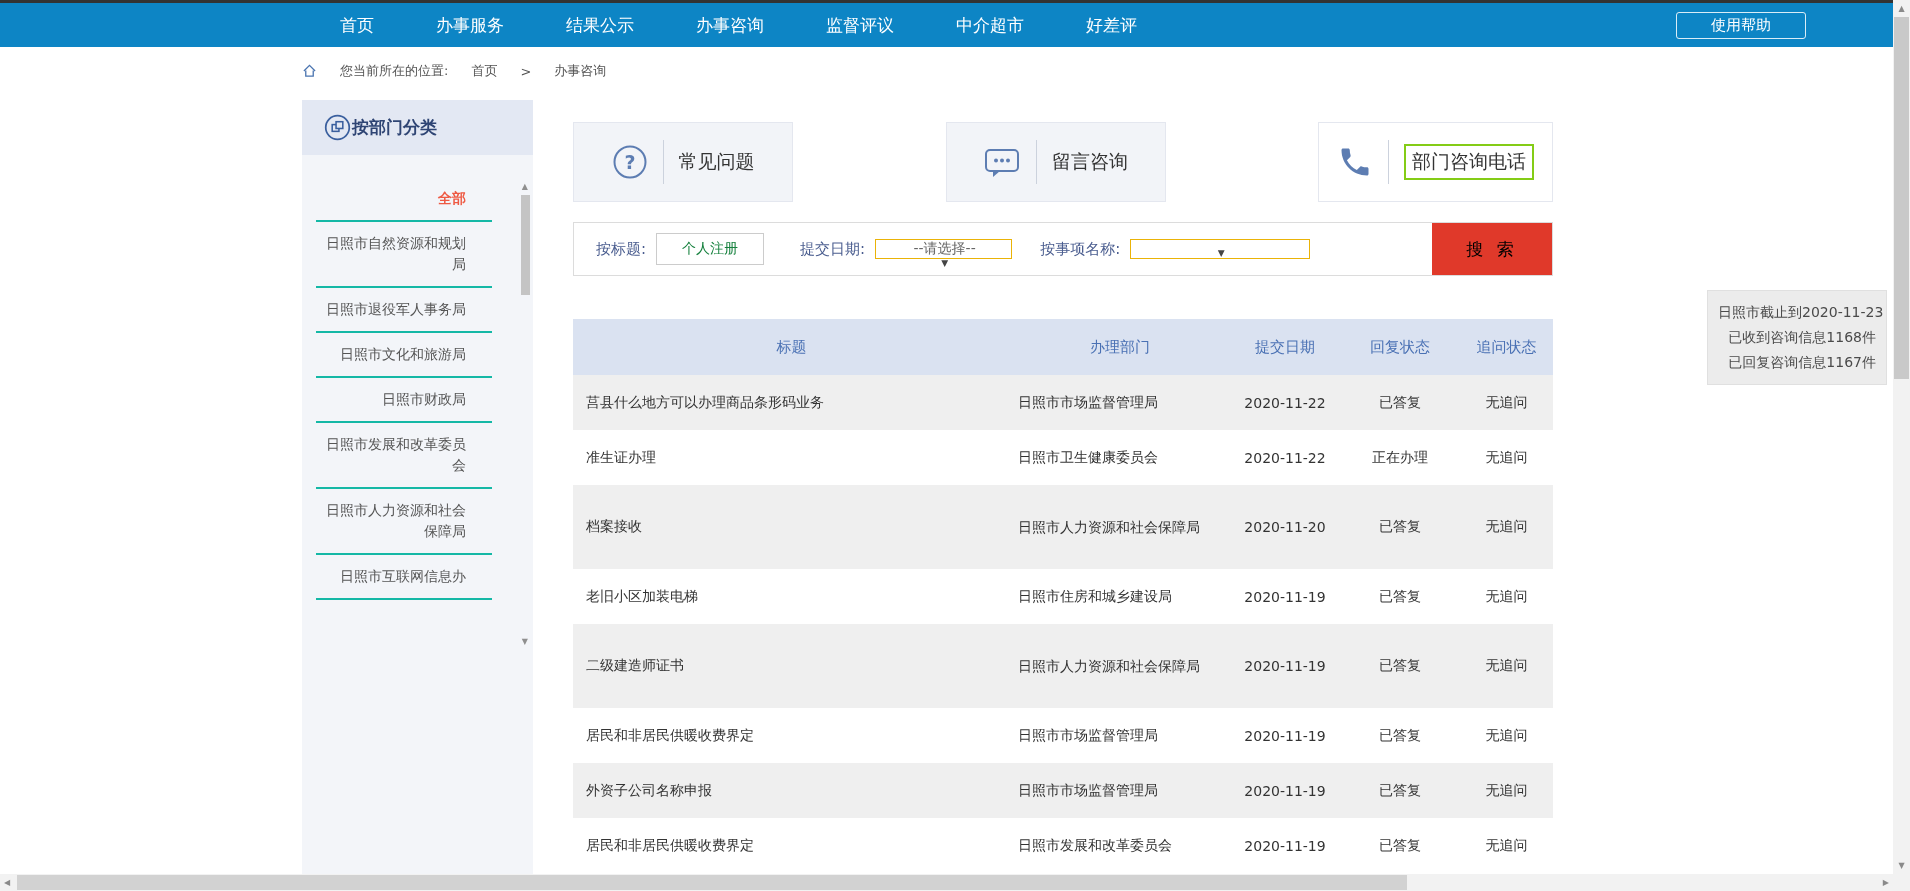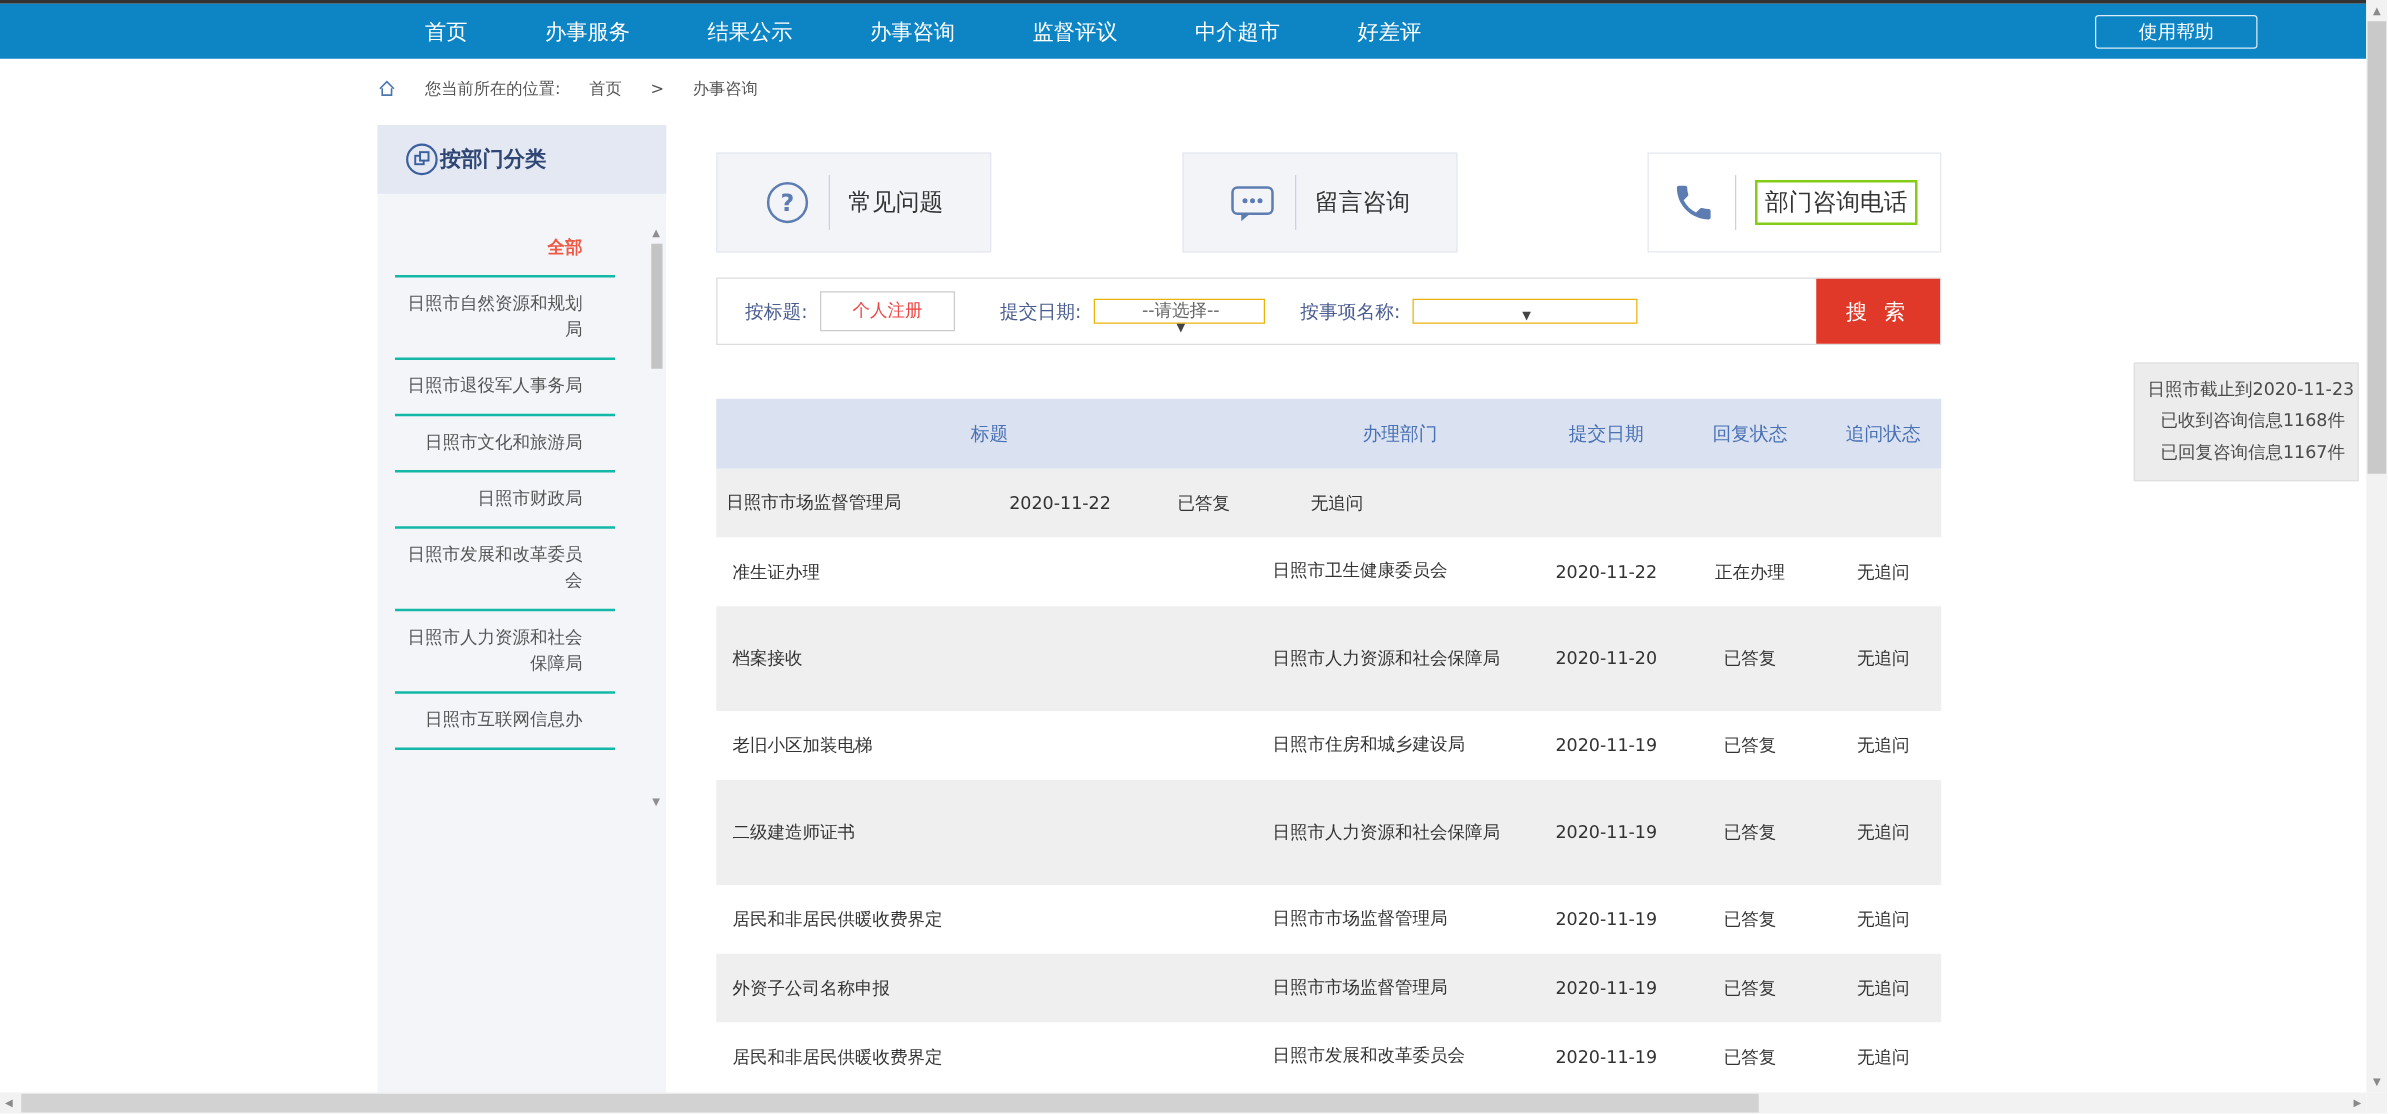--- a/index.html
+++ b/index.html
@@ -47,29 +47,29 @@
   .icon-svg { display:block; }
 
   
   .search-panel { position:absolute; top:100px; left:0; width:980px; height:54px; border:1px solid #dcdcdc;
                   background:#fff; display:flex; align-items:center; }
   .search-label { font-size:15px; color:#4a5d8f; white-space:nowrap; }
   .lbl-1 { margin-left:22px; }
   .lbl-2 { margin-left:36px; }
   .lbl-3 { margin-left:28px; }
   .search-input { width:108px; height:32px; border:1px solid #ccc; margin-left:10px; font-size:14px;
-                  color:#ef4444; text-align:center; font-family:inherit; }
+                  color:#15803d; text-align:center; font-family:inherit; }
   .select { height:20px; border:1px solid #eab308; margin-left:10px; background:#fff; display:flex;
             align-items:center; justify-content:space-between; padding:0 8px 0 10px; font-size:14px;
             color:#666; cursor:pointer;flex-direction:column; }
   .select-cat { width:137px; }
   .select-item { width:180px; }
   .caret { font-size:9px; color:#444; }
-  .search-btn { position:absolute; right:0; top:0; width:99px; height:52px; background:#e0392a; border:none;
-                color:#ffffff; font-size:17px; letter-spacing:4px; cursor:pointer; font-family:inherit; }
+  .search-btn { position:absolute; right:0; top:0; width:120px; height:52px; background:#e0392a; border:none;
+                color:#000000; font-size:17px; letter-spacing:4px; cursor:pointer; font-family:inherit; }
 
   
   .table { position:absolute; top:197px; left:0; width:980px; }
   .thead { height:56px; background:#dae2f1; display:flex; align-items:center; color:#4a71b4; font-size:15px; }
   .trow  { display:flex; align-items:center; min-height:55px; font-size:14px; color:#333; background:#fff; }
   .trow:nth-child(even) { background:#efefef; }
   .trow.tall { min-height:84px; }
   .c-title  { width:437px; padding-left:13px; }
   .thead .c-title { text-align:center; padding-left:0; }
   .c-dept   { width:220px; padding:0 14px 0 8px; line-height:23px; }
@@ -200,20 +200,21 @@
   <div class="table">
     <div class="thead">
       <div class="c-title">标题</div>
       <div class="c-dept">办理部门</div>
       <div class="c-date">提交日期</div>
       <div class="c-reply">回复状态</div>
       <div class="c-follow">追问状态</div>
     </div>
 
     <div class="trow">
+      <div class="c-title">莒县什么地方可以办理商品条形码业务</div>
       <div class="c-dept">日照市市场监督管理局</div>
       <div class="c-date">2020-11-22</div>
       <div class="c-reply">已答复</div>
       <div class="c-follow">无追问</div>
     </div>
     <div class="trow">
       <div class="c-title">准生证办理</div>
       <div class="c-dept">日照市卫生健康委员会</div>
       <div class="c-date">2020-11-22</div>
       <div class="c-reply">正在办理</div>

